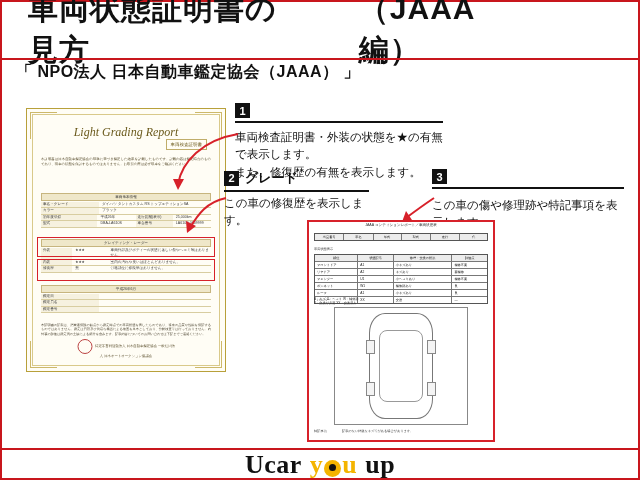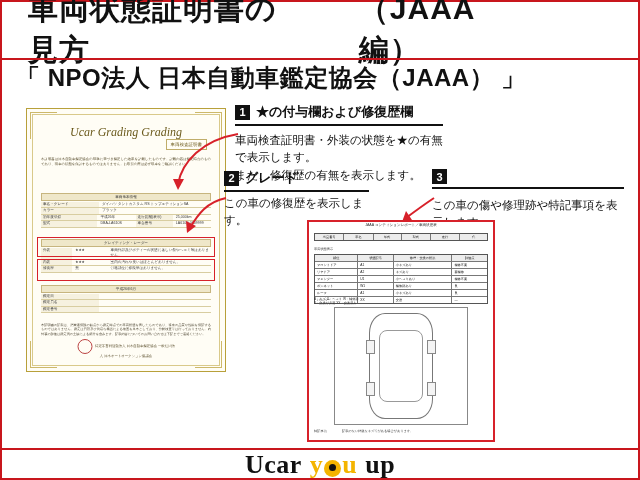--- a/index.html
+++ b/index.html
@@ -26,21 +26,21 @@
   }
   .title-sub{
     font-size:30px;font-weight:bold;letter-spacing:1px;
     margin-left:54px;color:#111;
   }
   .title-rule{
     position:absolute;left:0;top:56px;width:636px;height:2px;background:#c8161d;
   }
   .subtitle{
     position:absolute;left:14px;top:60px;
-    font-size:24px;font-weight:bold;letter-spacing:0.5px;
+    font-size:16px;font-weight:bold;letter-spacing:0.5px;
   }
   
   .cert{
     position:absolute;left:24px;top:106px;width:200px;height:264px;
     border:1px solid #b8a03a;
     background:#fffdf5;
     box-sizing:border-box;
   }
   .cert-inner{
     position:absolute;inset:5px;border:1px solid #d9c98a;
@@ -195,21 +195,21 @@
   <div class="title-rule"></div>
   <div class="subtitle">「 NPO法人 日本自動車鑑定協会（JAAA） 」</div>
 
   <div class="cert">
     <div class="cert-inner"></div>
     <div class="cert-corner tl"></div>
     <div class="cert-corner tr"></div>
     <div class="cert-corner bl"></div>
     <div class="cert-corner br"></div>
 
-    <div class="cert-title">Ucar Grading Grading</div>
+    <div class="cert-title">Light Grading Report</div>
     <div class="cert-label">車両検査証明書</div>
     <div class="cert-para">本証明書は日本自動車鑑定協会の基準に基づき鑑定した結果を記載したものです。記載内容は鑑定時点のものであり、現車の状態を保証するものではありません。お取引の際は必ず現車をご確認ください。</div>
 
     <div class="cert-sec" style="top:84px;">
       <div class="hd">車両基本情報</div>
       <div class="cert-row">
         <div class="k">車名・グレード</div>
         <div class="v">ダイハツ タントカスタム RS トップエディションSA</div>
       </div>
       <div class="cert-row">
@@ -270,21 +270,20 @@
     <div class="cert-foot">本証明書の記載は、消費者保護の観点から鑑定時点での車両状態を表したものであり、将来の品質や性能を保証するものではありません。鑑定は目視及び簡易な機器による検査を基本としており、分解検査等は行っておりません。内外装の評価は鑑定員の主観による部分を含みます。記載内容についてのお問い合わせは下記までご連絡ください。</div>
     <div class="cert-seal">
       <span class="circ"></span><span>特定非営利活動法人 日本自動車鑑定協会
 一般社団法人 日本オートオークション協議会</span>
     </div>
   </div>
 
   <div id="sec1">
     <div class="sec-head">
       <span class="num">1</span>
-      <span>★の付与欄および修復歴欄</span>
     </div>
     <div class="sec-rule"></div>
     <div class="sec-body" style="white-space:pre-line">車両検査証明書・外装の状態を★の有無で表示します。
 また、修復歴の有無を表示します。</div>
   </div>
 
   <div id="sec2">
     <div class="sec-head">
       <span class="num">2</span>
       <span>グレード</span>

